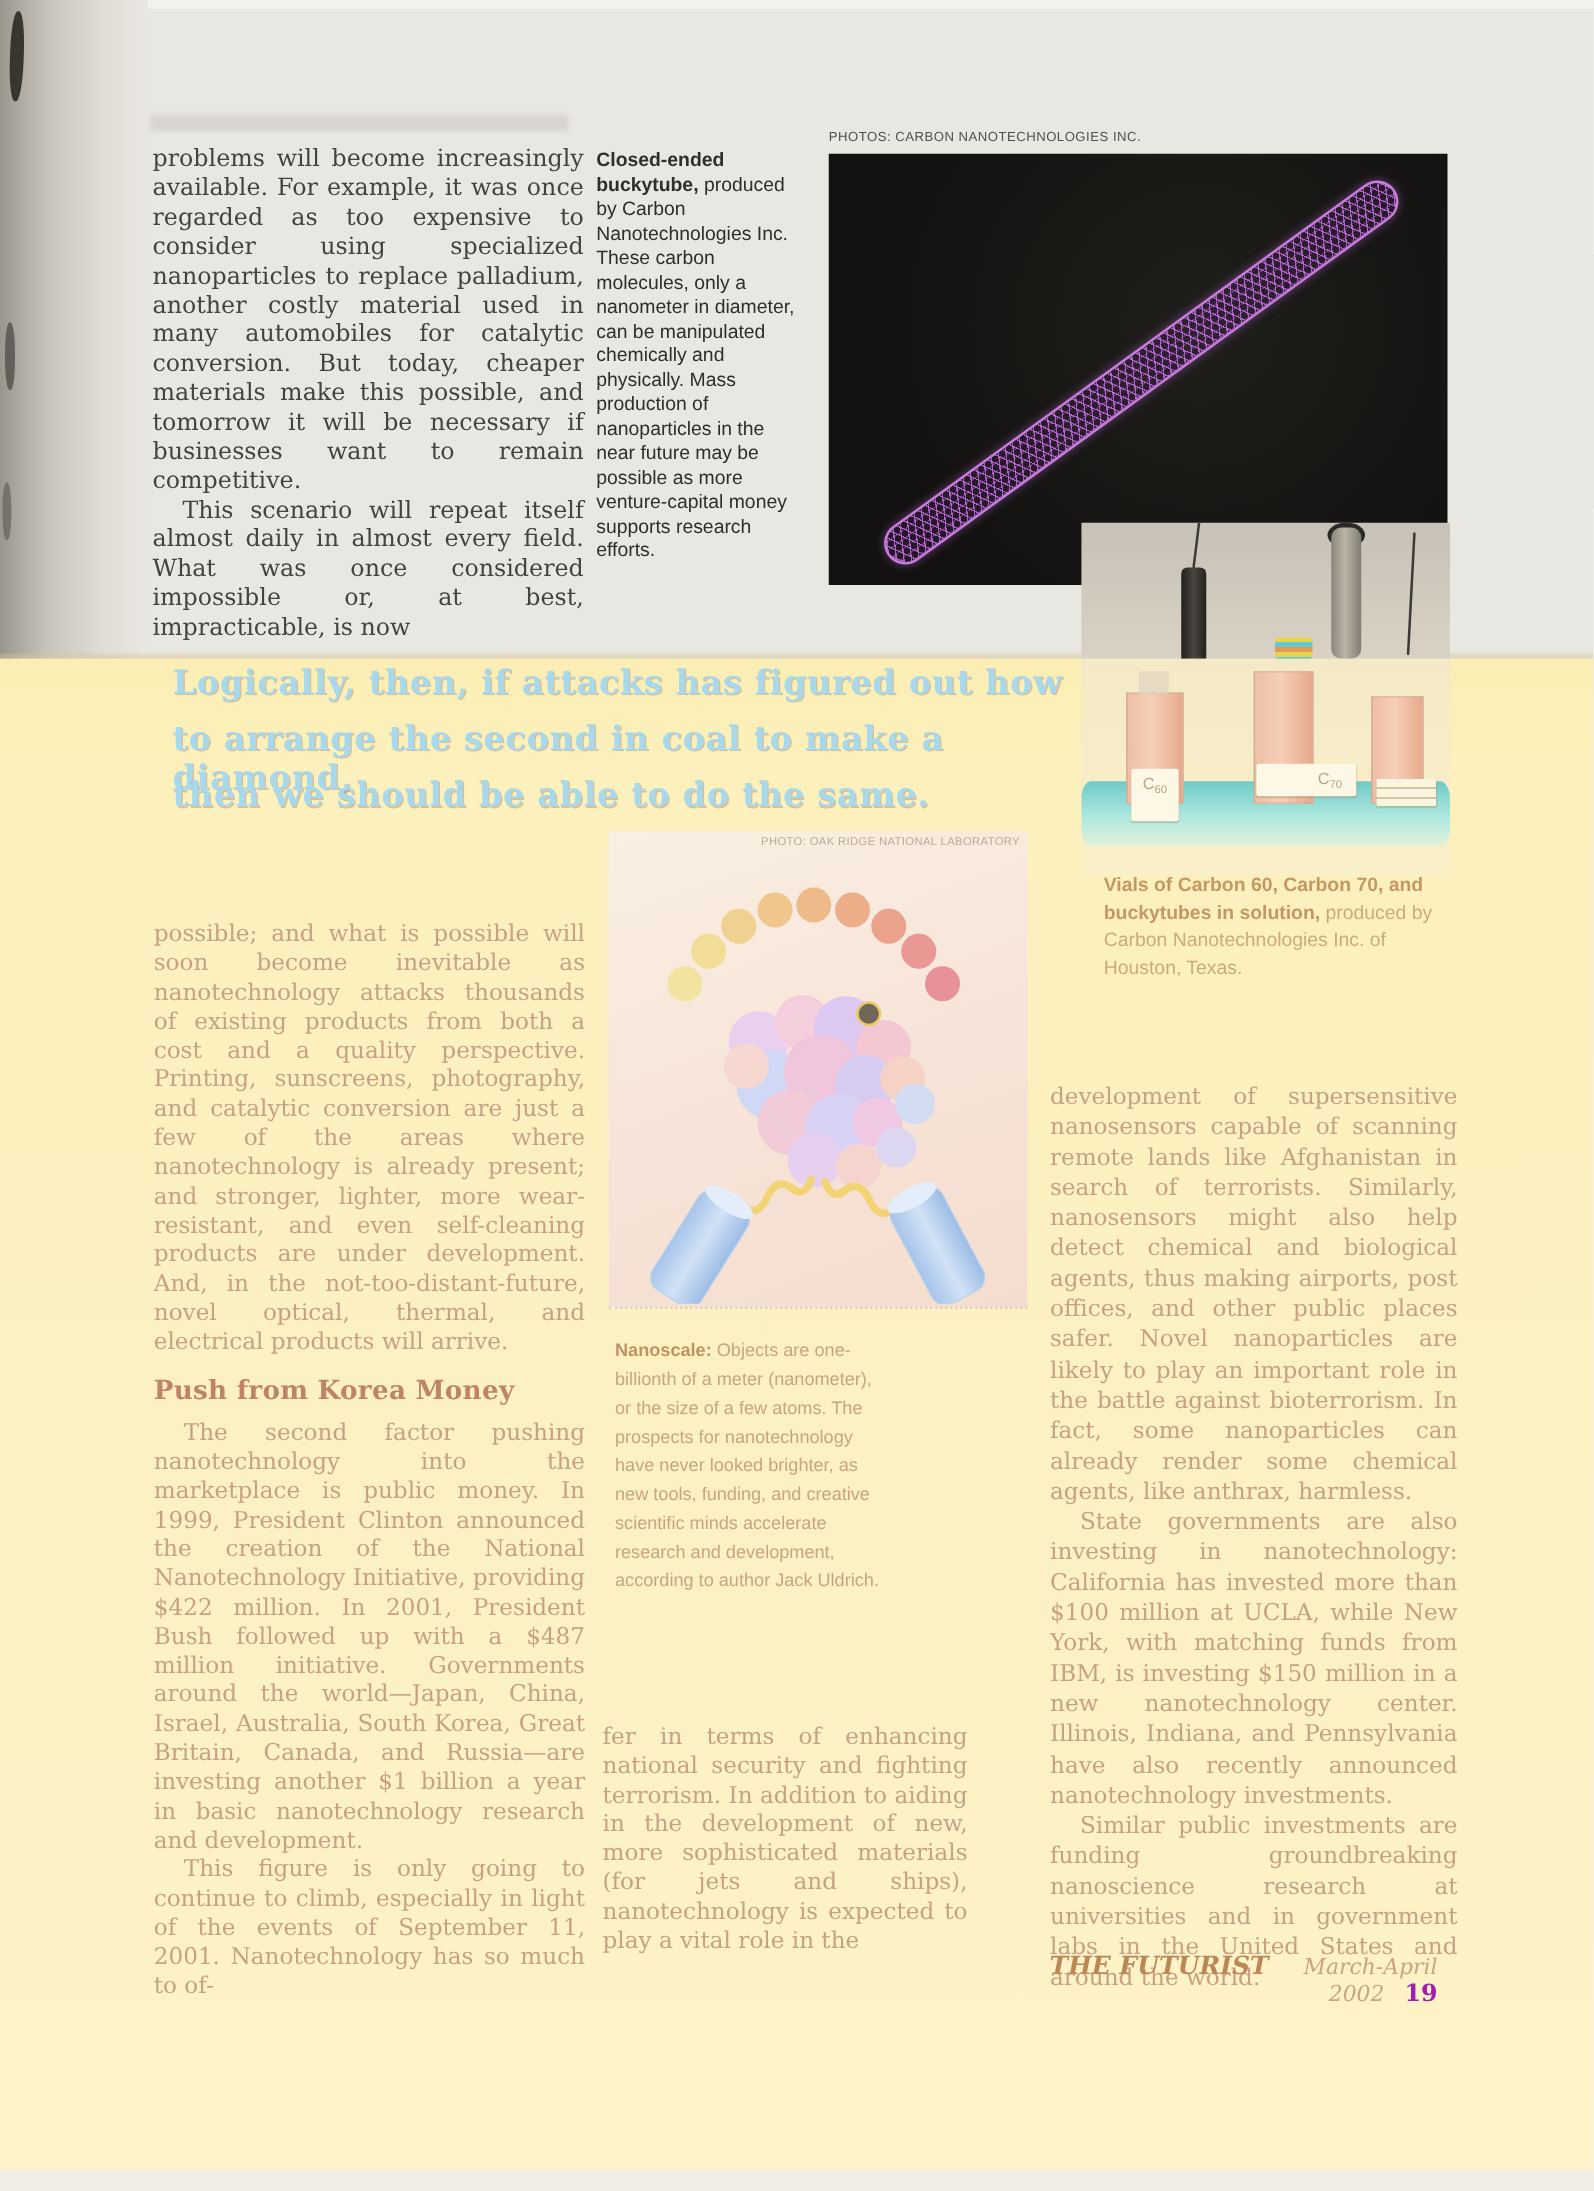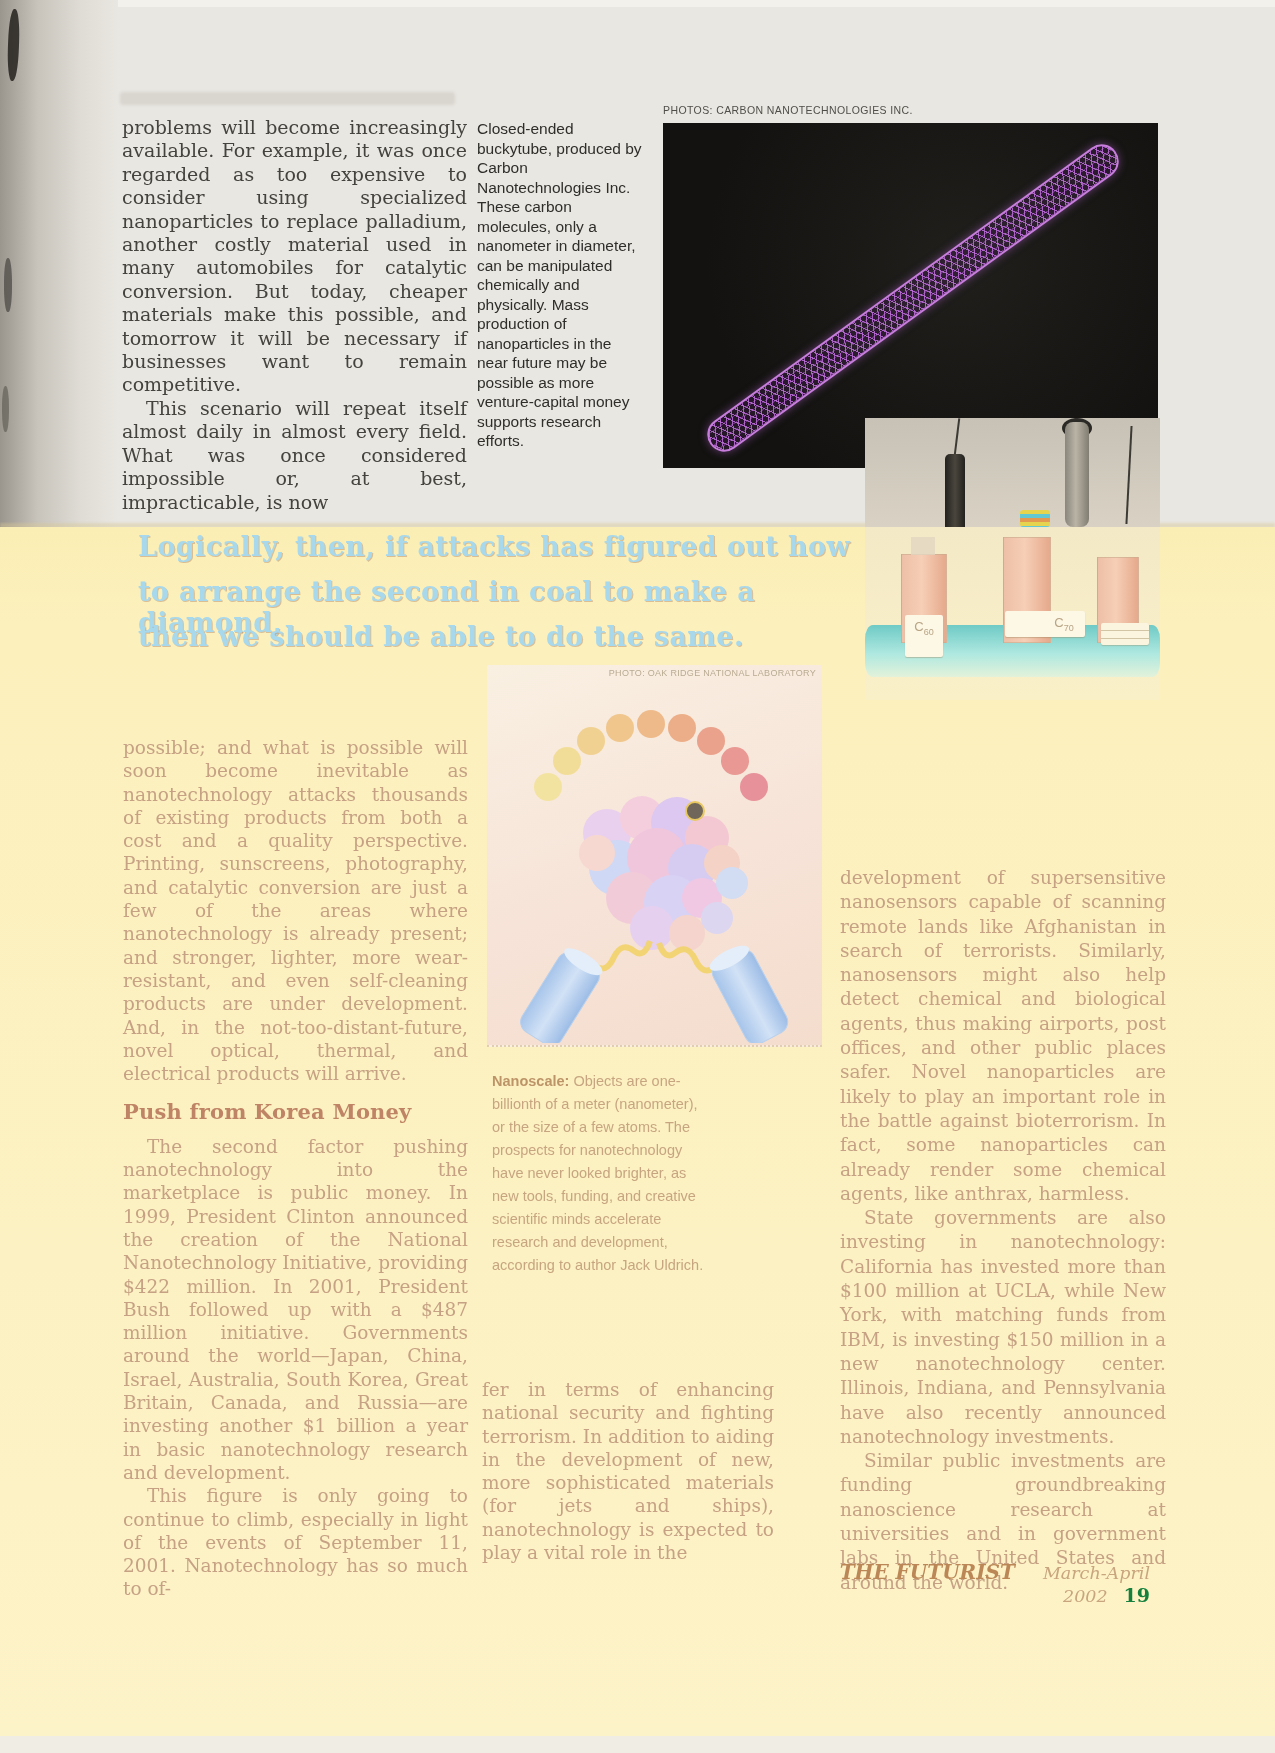--- a/index.html
+++ b/index.html
@@ -25,21 +25,21 @@
 
   
   .intro{left:122px;top:116px;width:345px;font-size:19px;line-height:23.4px;color:#45433e;
          text-align:justify;}
   .intro p{margin:0;}
   .intro p.indent{text-indent:24px;}
 
   
   .bucky-cap{left:477px;top:119px;width:168px;font-family:"Liberation Sans",sans-serif;
              font-size:15.5px;line-height:19.5px;color:#2f2e2b;}
-  .bucky-cap b{font-weight:normal;text-align:center;}
+  .bucky-cap b{font-weight:bold;text-align:center;}
 
   
   .credit-top{left:663px;top:104px;width:495px;text-align:left;
               font-family:"Liberation Sans",sans-serif;font-size:10.5px;letter-spacing:.4px;color:#504e49;}
 
   
   .bucky-photo{left:663px;top:123px;width:495px;height:345px;
                background:radial-gradient(circle at 60% 40%,#201f1c,#131210 70%);}
   .tube{position:absolute;left:0px;top:158px;width:500px;height:34px;border-radius:17px;
         transform:rotate(-35.9deg);border:2px solid #c77ddc;box-sizing:border-box;
@@ -104,21 +104,21 @@
   .washed p.indent{text-indent:24px;}
   .leftcol2{left:123px;top:736px;width:345px;}
   .leftcol2 h3{margin:15px 0 11px 0;font-size:21px;color:#bf8465;letter-spacing:.2px;}
   .midcol-b{left:482px;top:1378px;width:292px;}
   .rightcol{left:840px;top:866px;width:326px;line-height:24.3px;}
 
   
   .footer{left:790px;top:1560px;width:360px;text-align:right;color:#c4a17a;}
   .f-mag{font-weight:bold;font-style:italic;font-size:20px;color:#bc8757;}
   .f-issue{font-style:italic;font-size:17.5px;margin-left:28px;color:#c9a57e;}
-  .f-page{font-weight:bold;font-size:19px;margin-left:16px;color:#15803d;}
+  .f-page{font-weight:bold;font-size:19px;margin-left:16px;color:#a21caf;}
 </style>
 </head>
 <body>
 
 <div class="page">
 
   <div class="abs top-edge"></div>
   <div class="abs spine"></div>
   <div class="abs spine-mark1"></div>
   <div class="abs spine-mark2"></div>
@@ -163,20 +163,23 @@
       <div class="vlabel" style="left:40px;top:88px;width:38px;height:42px;"><span>C</span><sub>60</sub></div>
       <div class="vlabel" style="left:140px;top:84px;width:42px;height:26px;padding-left:38px;"><span>C</span><sub>70</sub></div>
       <div class="vlabel-blank" style="left:236px;top:96px;width:48px;height:22px;"></div>
     </div>
   </div>
 
   <div class="abs quote-line" style="top:531px;">Logically, then, if attacks has figured out how</div>
   <div class="abs quote-line" style="top:576px;">to arrange the second in coal to make a diamond,</div>
   <div class="abs quote-line" style="top:621px;">then we should be able to do the same.</div>
 
+  <div class="abs vials-cap">
+    <b>Vials of Carbon 60, Carbon 70, and buckytubes in solution,</b><span> produced by Carbon Nanotechnologies Inc. of Houston, Texas.</span>
+  </div>
 
   <div class="abs molecule">
     <div class="credit-or">PHOTO: OAK RIDGE NATIONAL LABORATORY</div>
     <svg width="335" height="360" style="position:absolute;left:0;top:18px;">
       <defs>
         <linearGradient id="cyl" x1="0" y1="0" x2="1" y2="0">
           <stop offset="0" stop-color="#a6c4ea"></stop>
             <stop offset="0.5" stop-color="#d2e2f6"></stop>
             <stop offset="1" stop-color="#9cbce6"></stop>
         </linearGradient>

